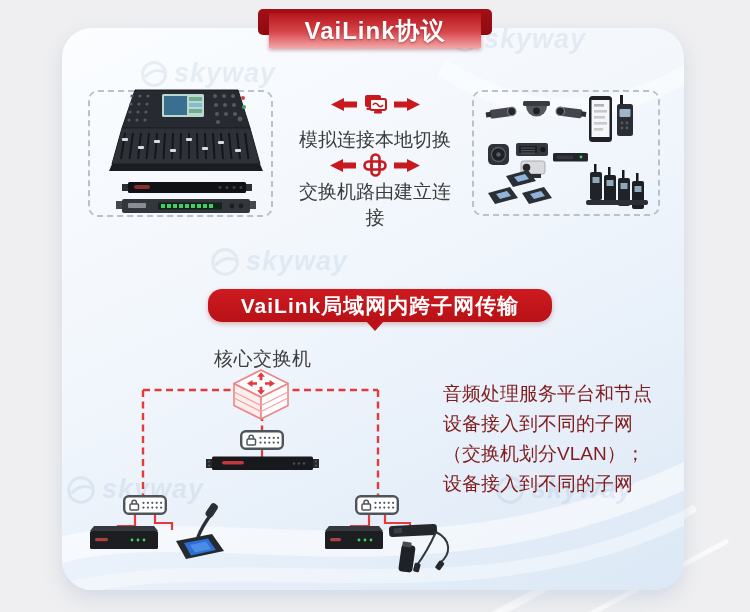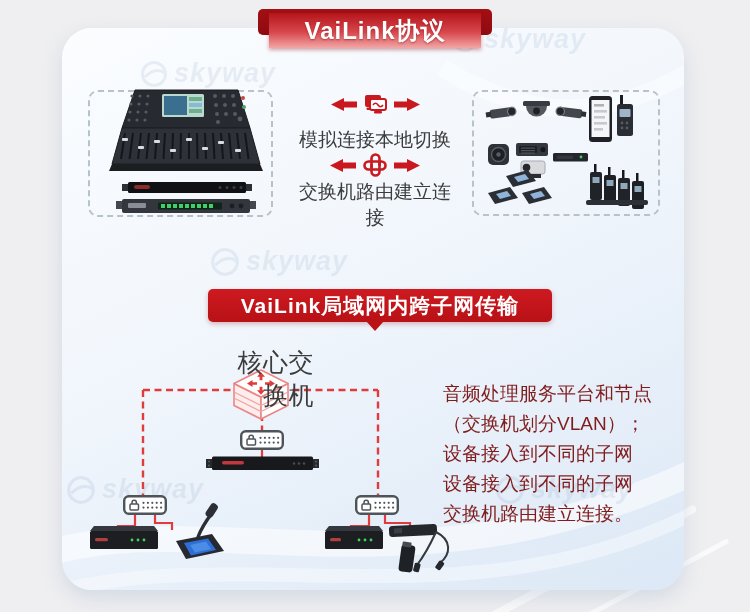--- a/index.html
+++ b/index.html
@@ -33,29 +33,29 @@
   
   .dash-box { position:absolute; border:2px dashed #b8c2cb; border-radius:10px; z-index:2; }
   .box-left  { left:88px;  top:90px; width:185px; height:127px; }
   .box-right { left:472px; top:90px; width:188px; height:126px; }
   .dev-svg { position:absolute; z-index:3; }
   
   .feat-row { position:absolute; left:299px; width:152px; display:flex; align-items:center; justify-content:center; gap:6px; z-index:3; }
   .feat-label { position:absolute; left:296px; width:158px; text-align:center; font-size:19px; color:#3c3c3c; z-index:3; }
   
   .pill {
-    position:absolute; left:208px; top:289px; width:344px; height:33px; border-radius:5px;
+    position:absolute; left:208px; top:289px; width:344px; height:33px; border-radius:14px;
     background:linear-gradient(180deg,#cd1a20,#b81116);
     display:flex; align-items:center; justify-content:center;
     color:#fff; font-size:21px; font-weight:bold; letter-spacing:1px; z-index:4;
     box-shadow:0 2px 5px rgba(150,20,25,.3); }
   .pill-pointer { position:absolute; left:366px; top:321px; width:0; height:0; z-index:4;
     border-left:9px solid transparent; border-right:9px solid transparent; border-top:10px solid #ba1217; }
-  .core-label { position:absolute; left:214px; top:346px; width:100px; text-align:right;
-    font-size:25px; color:#3c3c3c; letter-spacing:.5px; z-index:3; }
+  .core-label { position:absolute; left:214px; top:346px; width:100px; text-align:left;
+    font-size:19px; color:#3c3c3c; letter-spacing:.5px; z-index:3; }
   .diagram { position:absolute; left:80px; top:366px; z-index:2; }
   .desc { position:absolute; left:443px; top:379px; width:238px; font-size:19px; line-height:30px; color:#7f1d1d; z-index:3; }
 </style>
 </head>
 <body>
 
 <div class="stage">
 
   <div class="bg-streak" style="left:470px; top:560px; width:240px; height:8px;"></div>
   <div class="bg-streak" style="left:540px; top:585px; width:200px; height:5px;"></div>
@@ -452,19 +452,18 @@
       <path d="M436,532 C430,545 424,556 417,565" fill="none" stroke="#34383f" stroke-width="2"></path>
       <rect x="437" y="561" width="6" height="9" rx="1.5" fill="#24272c" transform="rotate(35 440 565)"></rect>
       <rect x="414" y="563" width="6" height="9" rx="1.5" fill="#24272c" transform="rotate(15 417 567)"></rect>
       <rect x="400" y="545" width="14" height="27" rx="3.5" fill="#1e2126" transform="rotate(8 407 558)"></rect>
       <rect x="402.5" y="542" width="9" height="5" rx="1" fill="#474b52" transform="rotate(8 407 544)"></rect>
     </g>
   </svg>
 
   <div class="desc">
     <div>音频处理服务平台和节点</div>
+    <div>设备接入到不同的子网</div>
     <div>（交换机划分VLAN）；</div>
     <div>设备接入到不同的子网</div>
-    <div>设备接入到不同的子网</div>
-    <div>交换机路由建立连接。</div>
   </div>
 
 </div>
 
 </body></html>

